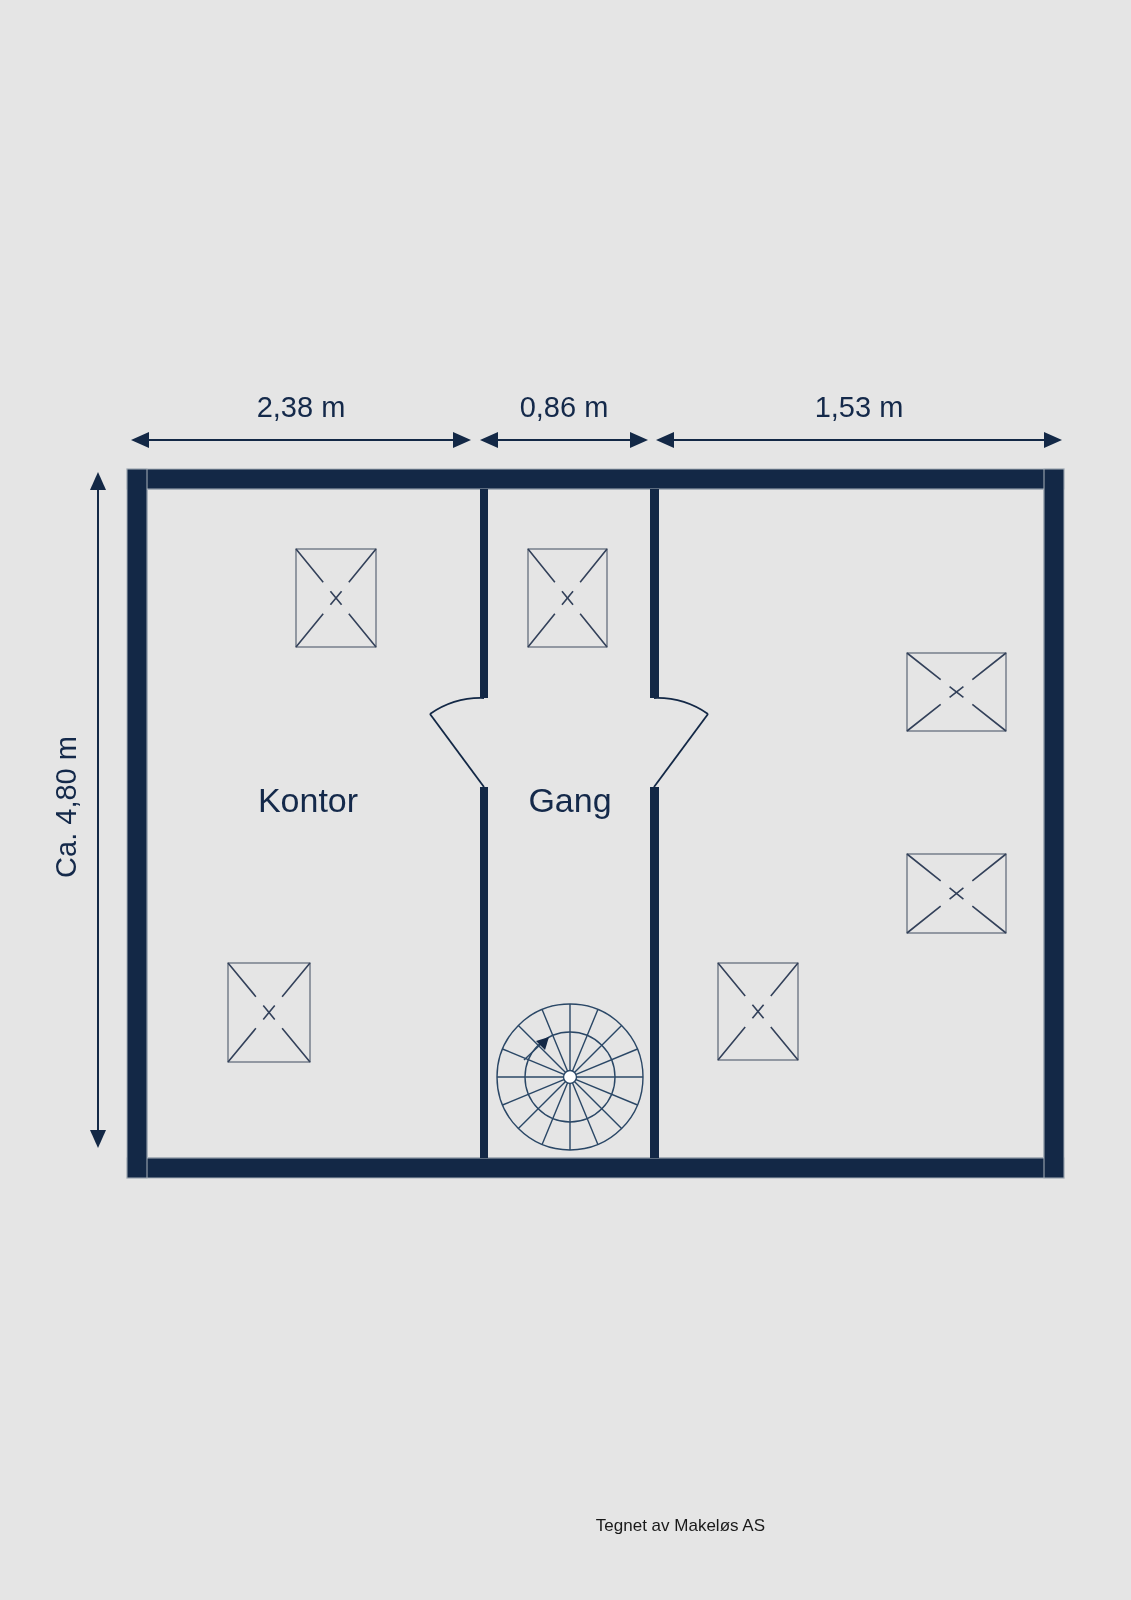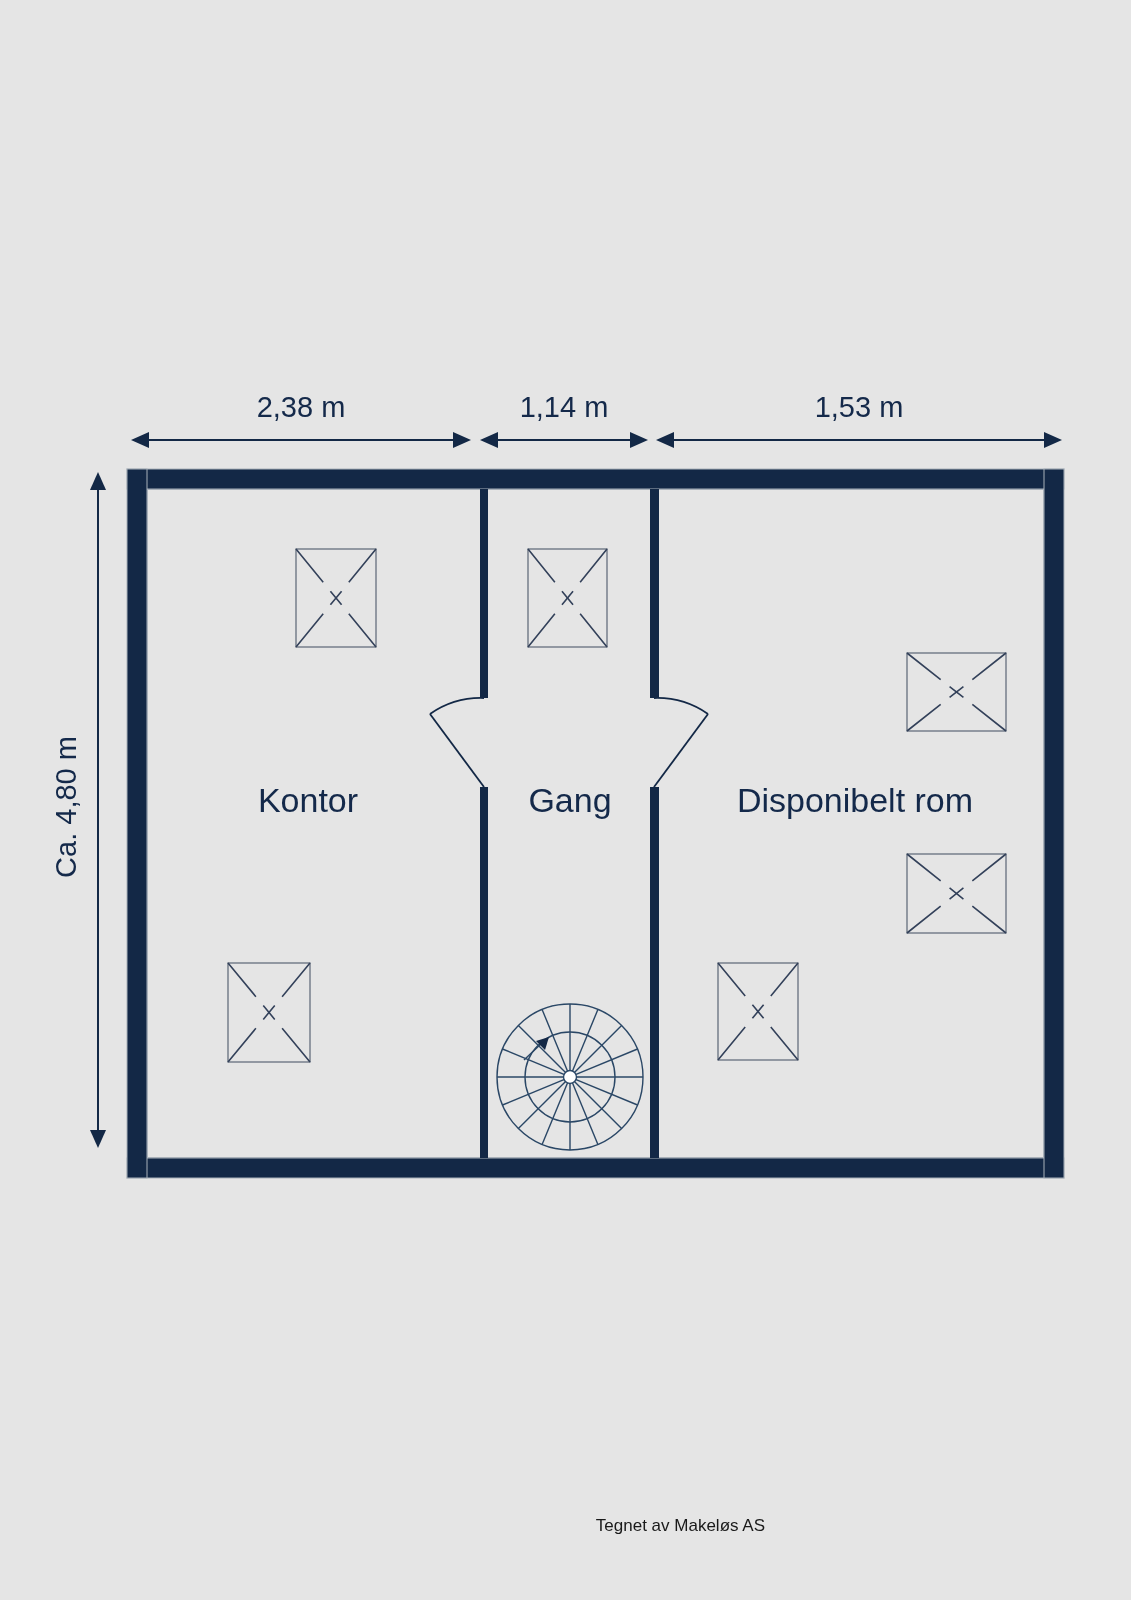--- a/index.html
+++ b/index.html
@@ -132,22 +132,21 @@
     </g>
 
     <g>
       <line class="dim" x1="98" y1="475" x2="98" y2="1145"></line>
       <polygon class="dimhead" points="98,472 90,490 106,490"></polygon>
       <polygon class="dimhead" points="98,1148 90,1130 106,1130"></polygon>
     </g>
   </svg>
 
   <div class="label dim-label" style="left:221px;top:391px;">2,38 m</div>
-  <div class="label dim-label" style="left:484px;top:391px;">1,14 m</div>
+  <div class="label dim-label" style="left:484px;top:391px;">0,86 m</div>
   <div class="label dim-label" style="left:779px;top:391px;">1,53 m</div>
   <div class="label v-label" style="left:-44px;top:790px;">Ca. 4,80 m</div>
 
   <div class="label room-label" style="left:420px;top:779px;">Gang</div>
   <div class="label room-label" style="left:158px;top:779px;">Kontor</div>
-  <div class="label room-label" style="left:705px;top:779px;">Disponibelt rom</div>
 
   <div class="credit">Tegnet av Makeløs AS</div>
 </div>
 
 </body></html>

